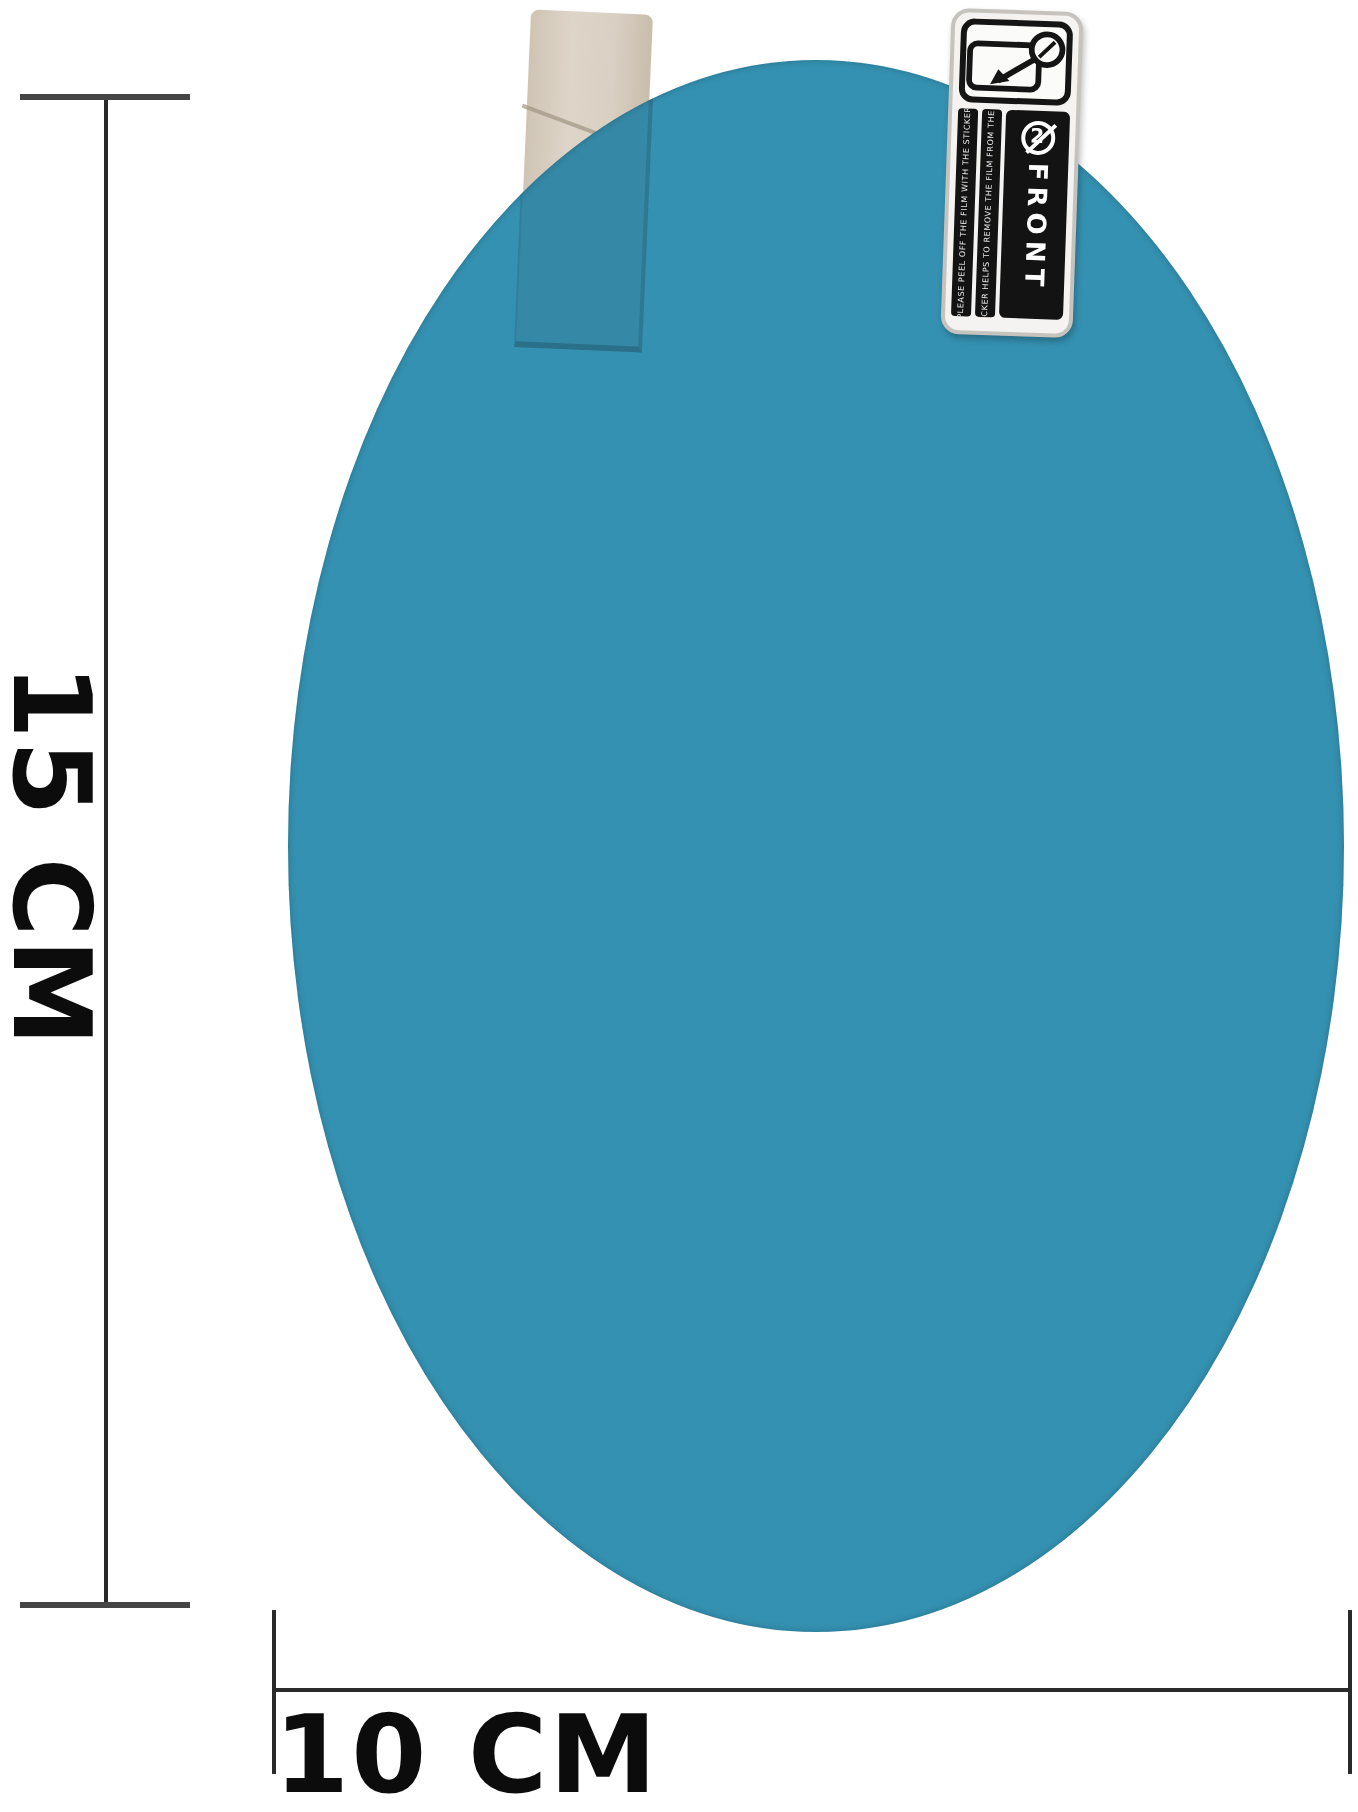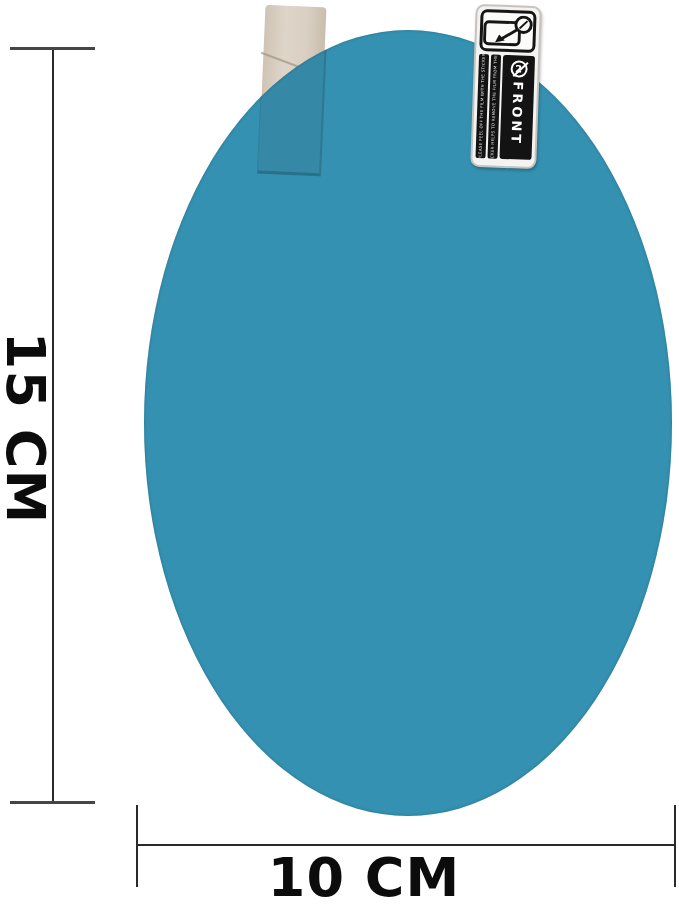--- a/index.html
+++ b/index.html
@@ -156,21 +156,20 @@
   }
   .dim-label-height {
     left: -76px; top: 400px;
     width: 200px; height: 56px;
     text-align: center;
     transform: rotate(90deg);
   }
   .dim-label-width {
     left: 137px; top: 851px;
     width: 454px;
-    text-align: center;
   }
 </style>
 </head>
 <body>
 
 <div class="stage">
 
   <div class="tab-top">
     <div class="tab-crease"></div>
   </div>

